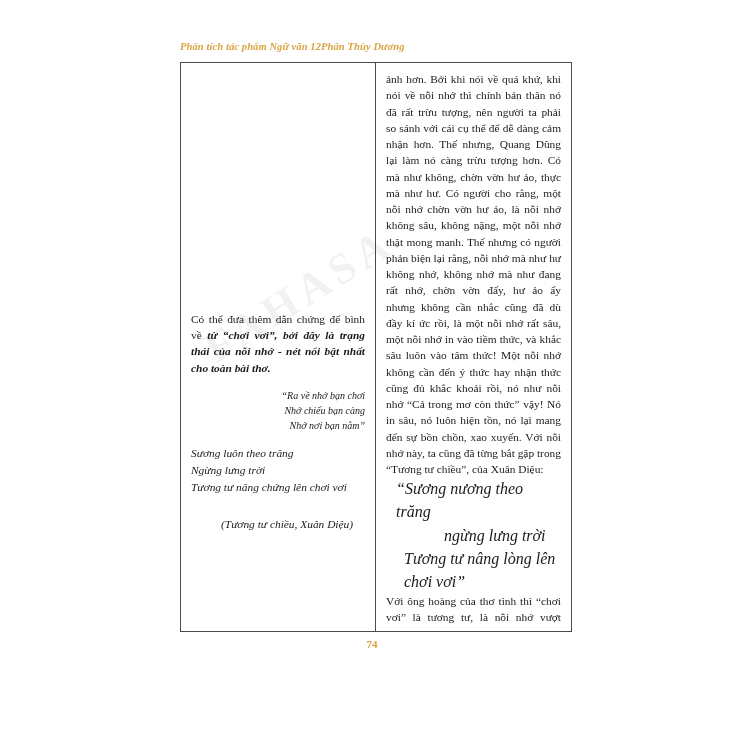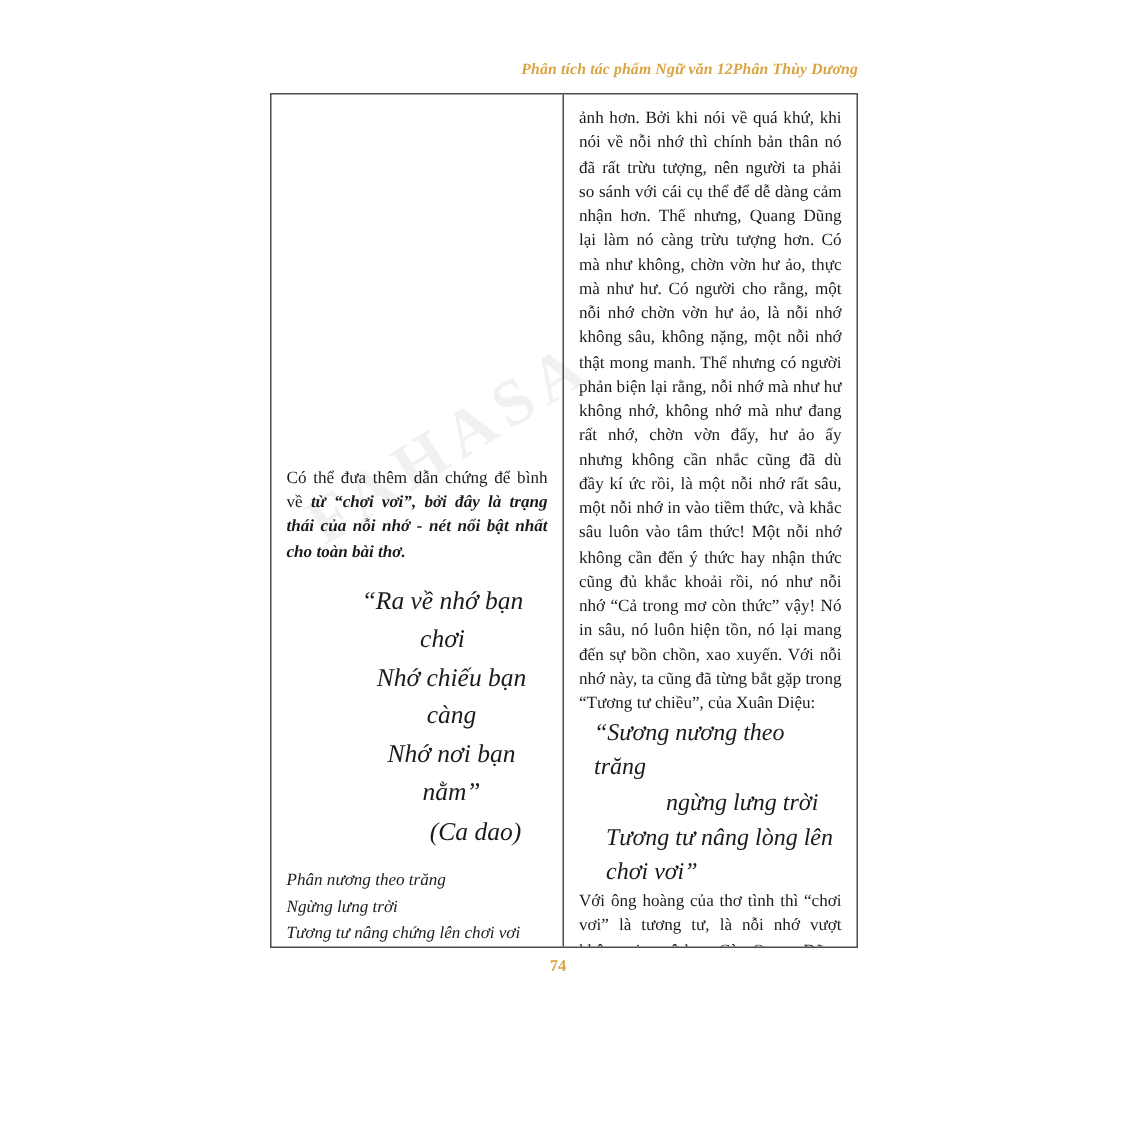--- a/index.html
+++ b/index.html
@@ -28,21 +28,21 @@
     position: absolute;
     top: 38px;
     left: 180px;
     width: 392px;
     height: 16px;
     font-size: 10.5px;
     font-weight: bold;
     font-style: italic;
     color: #d9a441;
     display: flex;
-    justify-content: flex-end;
+    justify-content: flex-start;
     align-items: center;
     letter-spacing: 0.1px;
   }
   .runhead .left  { text-align: left; }
   .runhead .right { text-align: right; }
 
   
   .textblock {
     position: absolute;
     left: 180px;
@@ -78,23 +78,23 @@
     margin: 0 0 0 0;
     font-size: 11.4px;
     line-height: 1.42;
     text-align: justify;
     text-justify: inter-word;
   }
   .bolditalic { font-weight: bold; font-style: italic; }
 
   .verse {
     font-style: italic;
-    font-size: 17px;
+    font-size: 10px;
     line-height: 1.5;
-    text-align: center;
+    text-align: right;
     margin-top: 12px;
   }
   .verse .ln { display: block; }
   .verse .ind2 { padding-left: 34px; }
   .verse .ind3 { padding-left: 46px; }
   .verse .attrib {
     display: block;
     padding-left: 78px;
     margin-top: 1px;
   }
@@ -174,25 +174,24 @@
 
     <div class="col col-left">
       <div class="left-inner">
 
         <p class="para"><span>Có thể đưa thêm dẫn chứng để bình về </span><span class="bolditalic">từ “chơi vơi”, bởi đây là trạng thái của nỗi nhớ - nét nổi bật nhất cho toàn bài thơ.</span></p>
 
         <div class="verse">
           <span class="ln ind2">“Ra về nhớ bạn chơi</span>
           <span class="ln ind3">Nhớ chiếu bạn càng</span>
           <span class="ln ind3">Nhớ nơi bạn nằm”</span>
-          <span class="attrib">(Ca dao)</span>
         </div>
 
         <div class="verse-b">
-          <span class="ln">Phân nương theo trăng</span>
+          <span class="ln">Sương luôn theo trăng</span>
           <span class="ln">Ngừng lưng trời</span>
           <span class="ln">Tương tư nâng chứng lên chơi vơi</span>
           <span class="attrib">(Tương tư chiều, Xuân Diệu)</span>
         </div>
 
       </div>
     </div>
 
     <div class="col col-right">
       <p class="right-para">ảnh hơn. Bởi khi nói về quá khứ, khi nói về nỗi nhớ thì chính bản thân nó đã rất trừu tượng, nên người ta phải so sánh với cái cụ thể để dễ dàng cảm nhận hơn. Thế nhưng, Quang Dũng lại làm nó càng trừu tượng hơn. Có mà như không, chờn vờn hư ảo, thực mà như hư. Có người cho rằng, một nỗi nhớ chờn vờn hư ảo, là nỗi nhớ không sâu, không nặng, một nỗi nhớ thật mong manh. Thế nhưng có người phản biện lại rằng, nỗi nhớ mà như hư không nhớ, không nhớ mà như đang rất nhớ, chờn vờn đấy, hư ảo ấy nhưng không cần nhắc cũng đã dù đầy kí ức rồi, là một nỗi nhớ rất sâu, một nỗi nhớ in vào tiềm thức, và khắc sâu luôn vào tâm thức! Một nỗi nhớ không cần đến ý thức hay nhận thức cũng đủ khắc khoải rồi, nó như nỗi nhớ “Cả trong mơ còn thức” vậy! Nó in sâu, nó luôn hiện tồn, nó lại mang đến sự bồn chồn, xao xuyến. Với nỗi nhớ này, ta cũng đã từng bắt gặp trong “Tương tư chiều”, của Xuân Diệu:</p>

